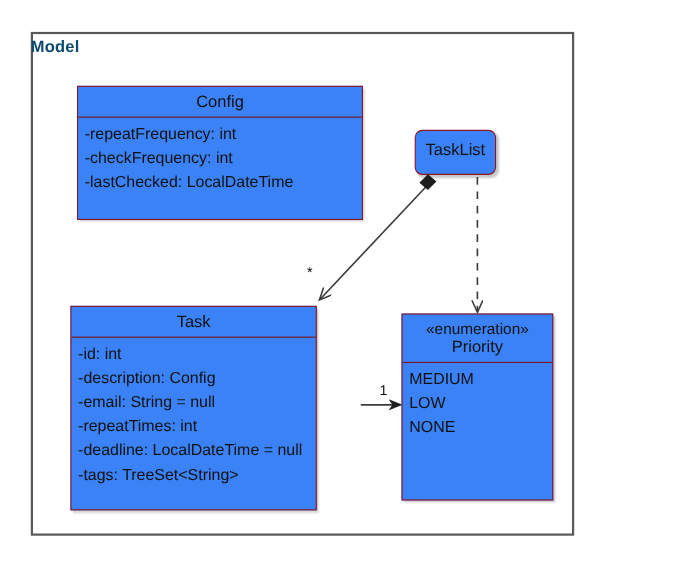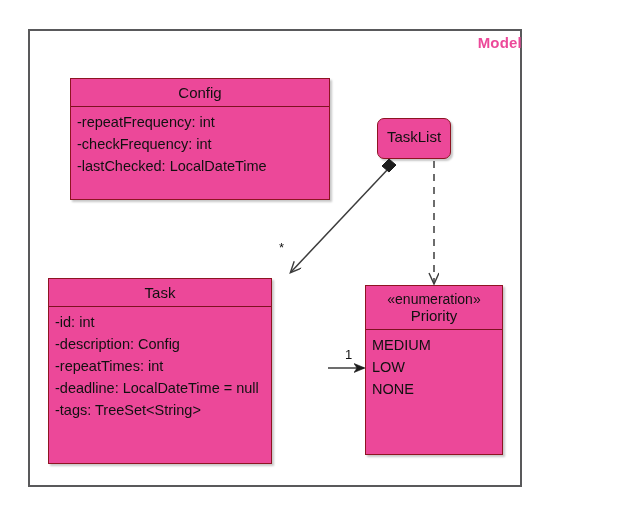--- a/index.html
+++ b/index.html
@@ -24,30 +24,30 @@
     height: 458px;
     border: 2px solid #59595b;
     background: #ffffff;
     box-sizing: border-box;
   }
   #package-title {
     position: absolute;
     left: 28px;
     top: 34px;
     width: 494px;
-    text-align: right;
+    text-align: left;
     font-size: 15px;
     font-weight: bold;
-    color: #ec4899;
+    color: #0c4a6e;
     letter-spacing: 0.2px;
   }
   
   .uml-box {
     position: absolute;
-    background: #ec4899;
+    background: #3b82f6;
     border: 1px solid #8e1422;
     box-sizing: border-box;
     box-shadow: 2px 2px 2px rgba(0,0,0,0.22);
   }
   .uml-box.rounded {
     border-radius: 7px;
   }
   .box-title {
     text-align: center;
     color: #111111;
@@ -68,21 +68,21 @@
   }
   .attr {
     color: #111111;
     font-size: 14.5px;
     line-height: 1.52;
     white-space: nowrap;
   }
   
   #class-config  { left: 70px;  top: 78px;  width: 260px; height: 122px; }
   #class-tasklist{ left: 377px; top: 118px; width: 74px;  height: 41px;  }
-  #class-task    { left: 48px;  top: 278px; width: 224px; height: 186px; }
+  #class-task    { left: 64px;  top: 278px; width: 224px; height: 186px; }
   #enum-priority { left: 365px; top: 285px; width: 138px; height: 170px; }
 
   #class-tasklist .box-title { padding-top: 9px; font-size: 15px; text-align: center; }
 
   
   #connectors {
     position: absolute;
     left: 0;
     top: 0;
     width: 627px;
@@ -118,20 +118,21 @@
   <div class="uml-box rounded" id="class-tasklist">
     <div class="box-title">TaskList</div>
   </div>
 
   <div class="uml-box" id="class-task">
     <div class="box-title">Task</div>
     <div class="box-divider"></div>
     <div class="box-body">
       <div class="attr">-id: int</div>
       <div class="attr">-description: Config</div>
+      <div class="attr">-email: String = null</div>
       <div class="attr">-repeatTimes: int</div>
       <div class="attr">-deadline: LocalDateTime = null</div>
       <div class="attr">-tags: TreeSet&lt;String&gt;</div>
     </div>
   </div>
 
   <div class="uml-box" id="enum-priority">
     <div class="box-title">
       <span class="stereotype">«enumeration»</span>
       <span>Priority</span>

